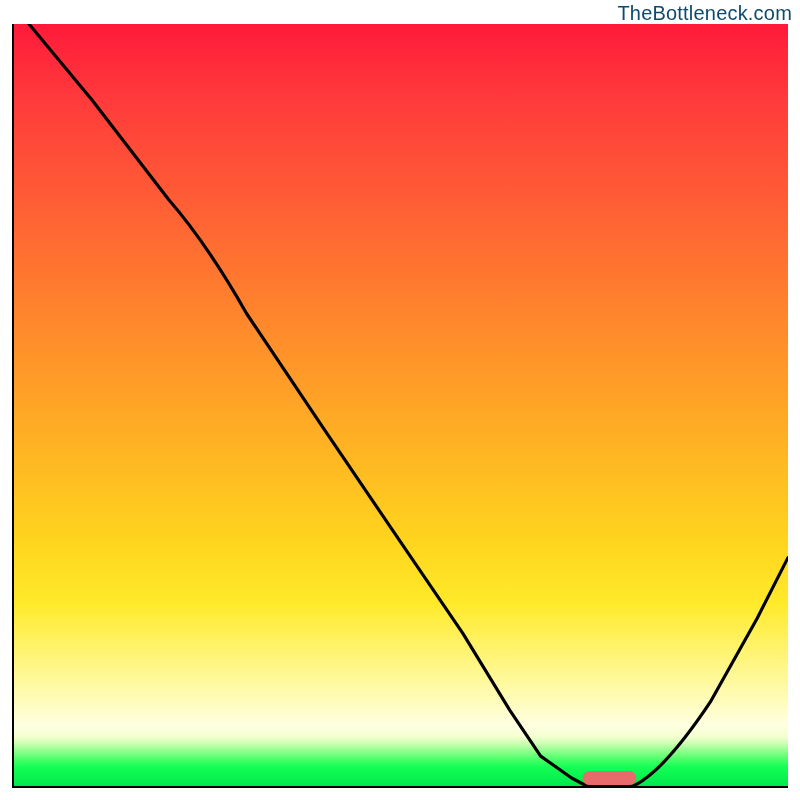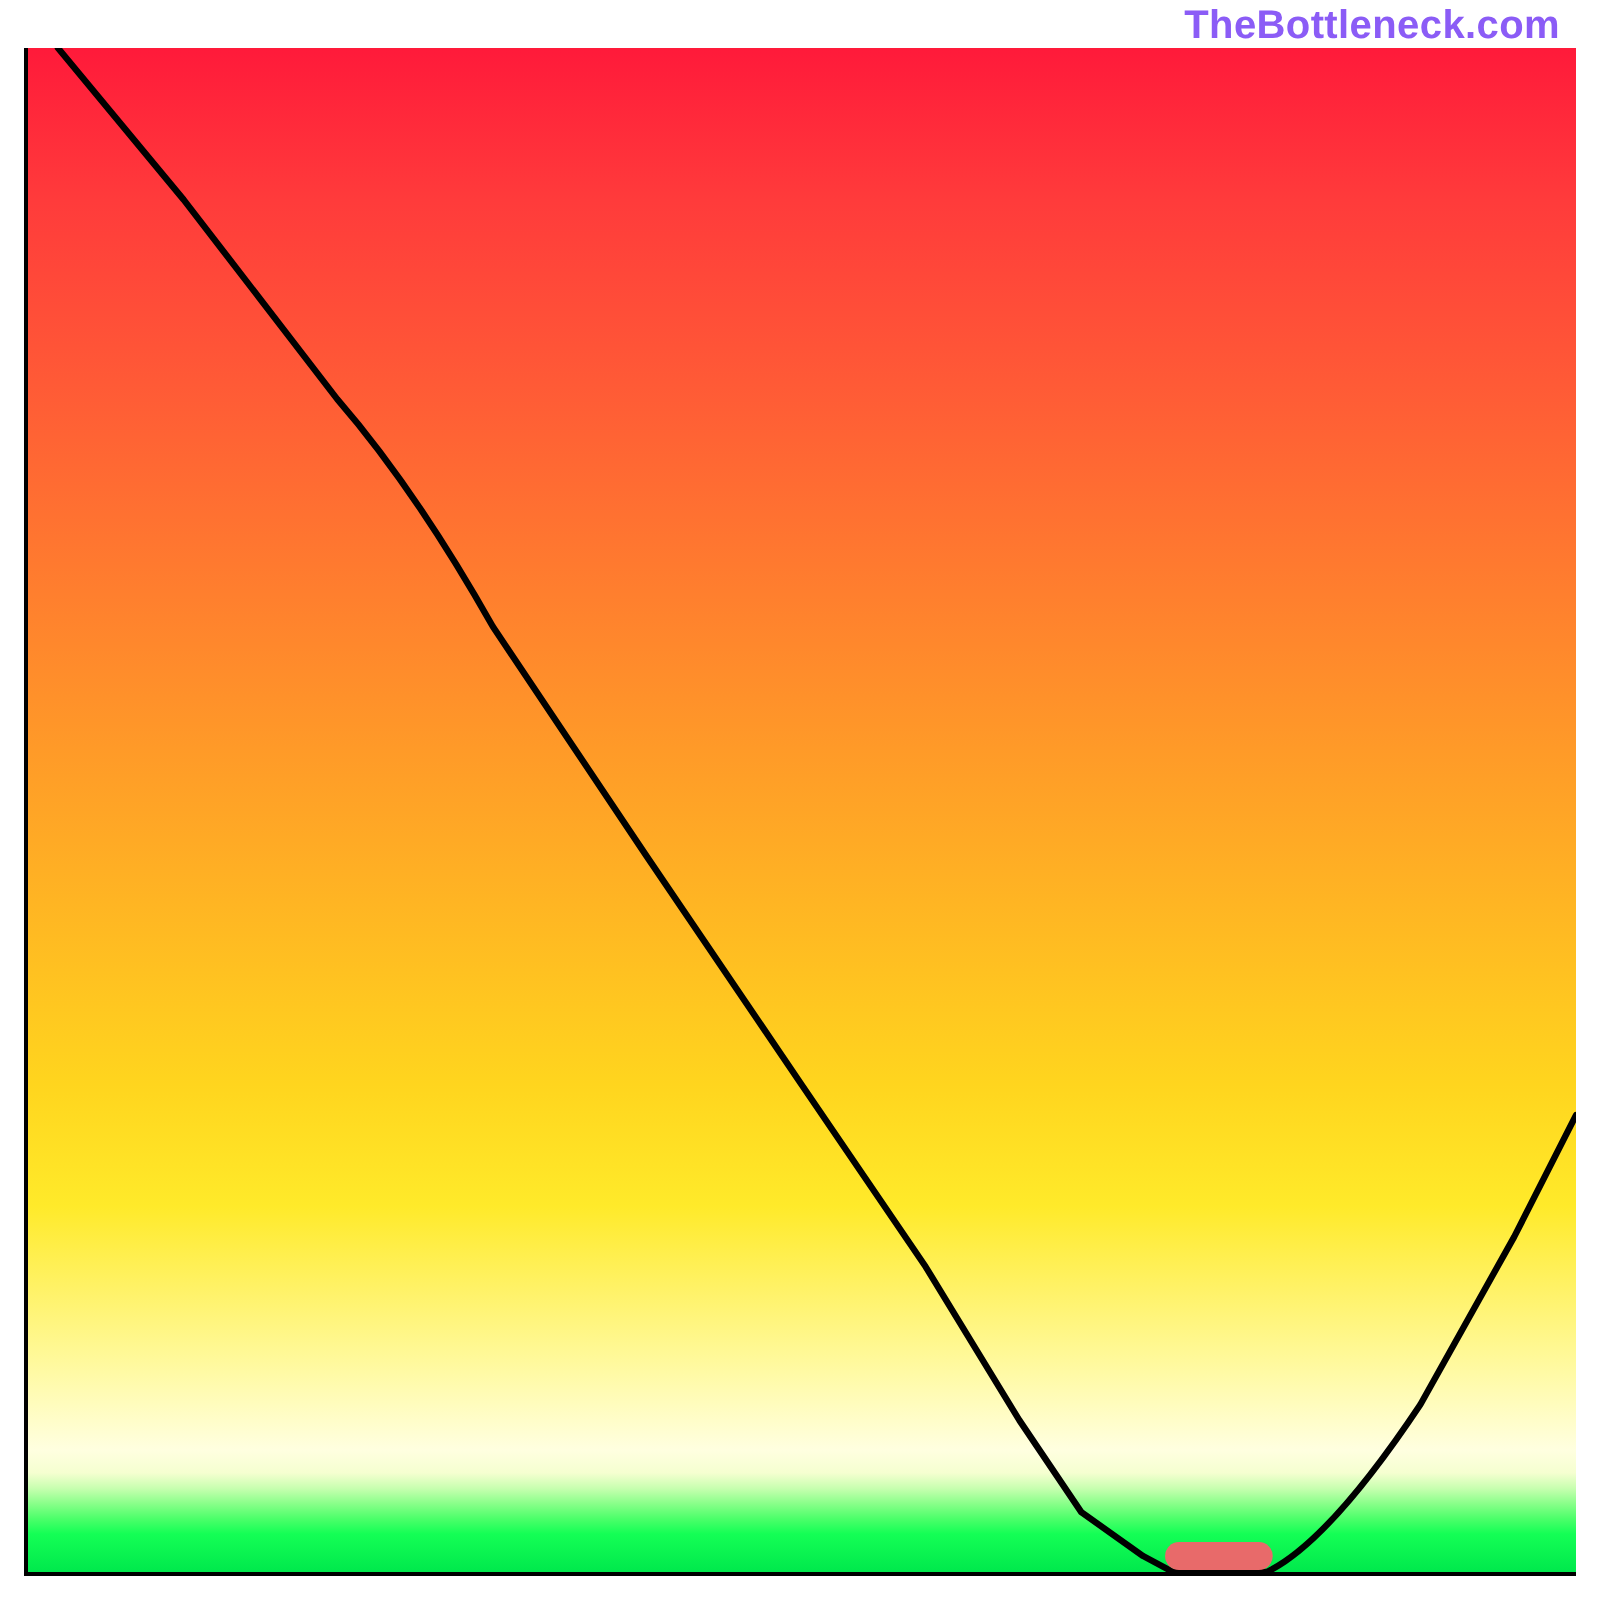--- a/index.html
+++ b/index.html
@@ -11,24 +11,24 @@
     font-family: Arial, Helvetica, sans-serif;
   }
   .container {
     position: relative;
     width: 800px;
     height: 800px;
   }
   .watermark {
     position: absolute;
     top: 2px;
-    right: 20px;
+    right: 8px;
     font-size: 20px;
-    font-weight: 700;
-    color: #8b5cf6;
+    font-weight: 400;
+    color: #0c4a6e;
     letter-spacing: 0.2px;
     z-index: 10;
   }
   .plot-area {
     position: absolute;
     left: 12px;
     top: 24px;
     width: 776px;
     height: 764px;
     

